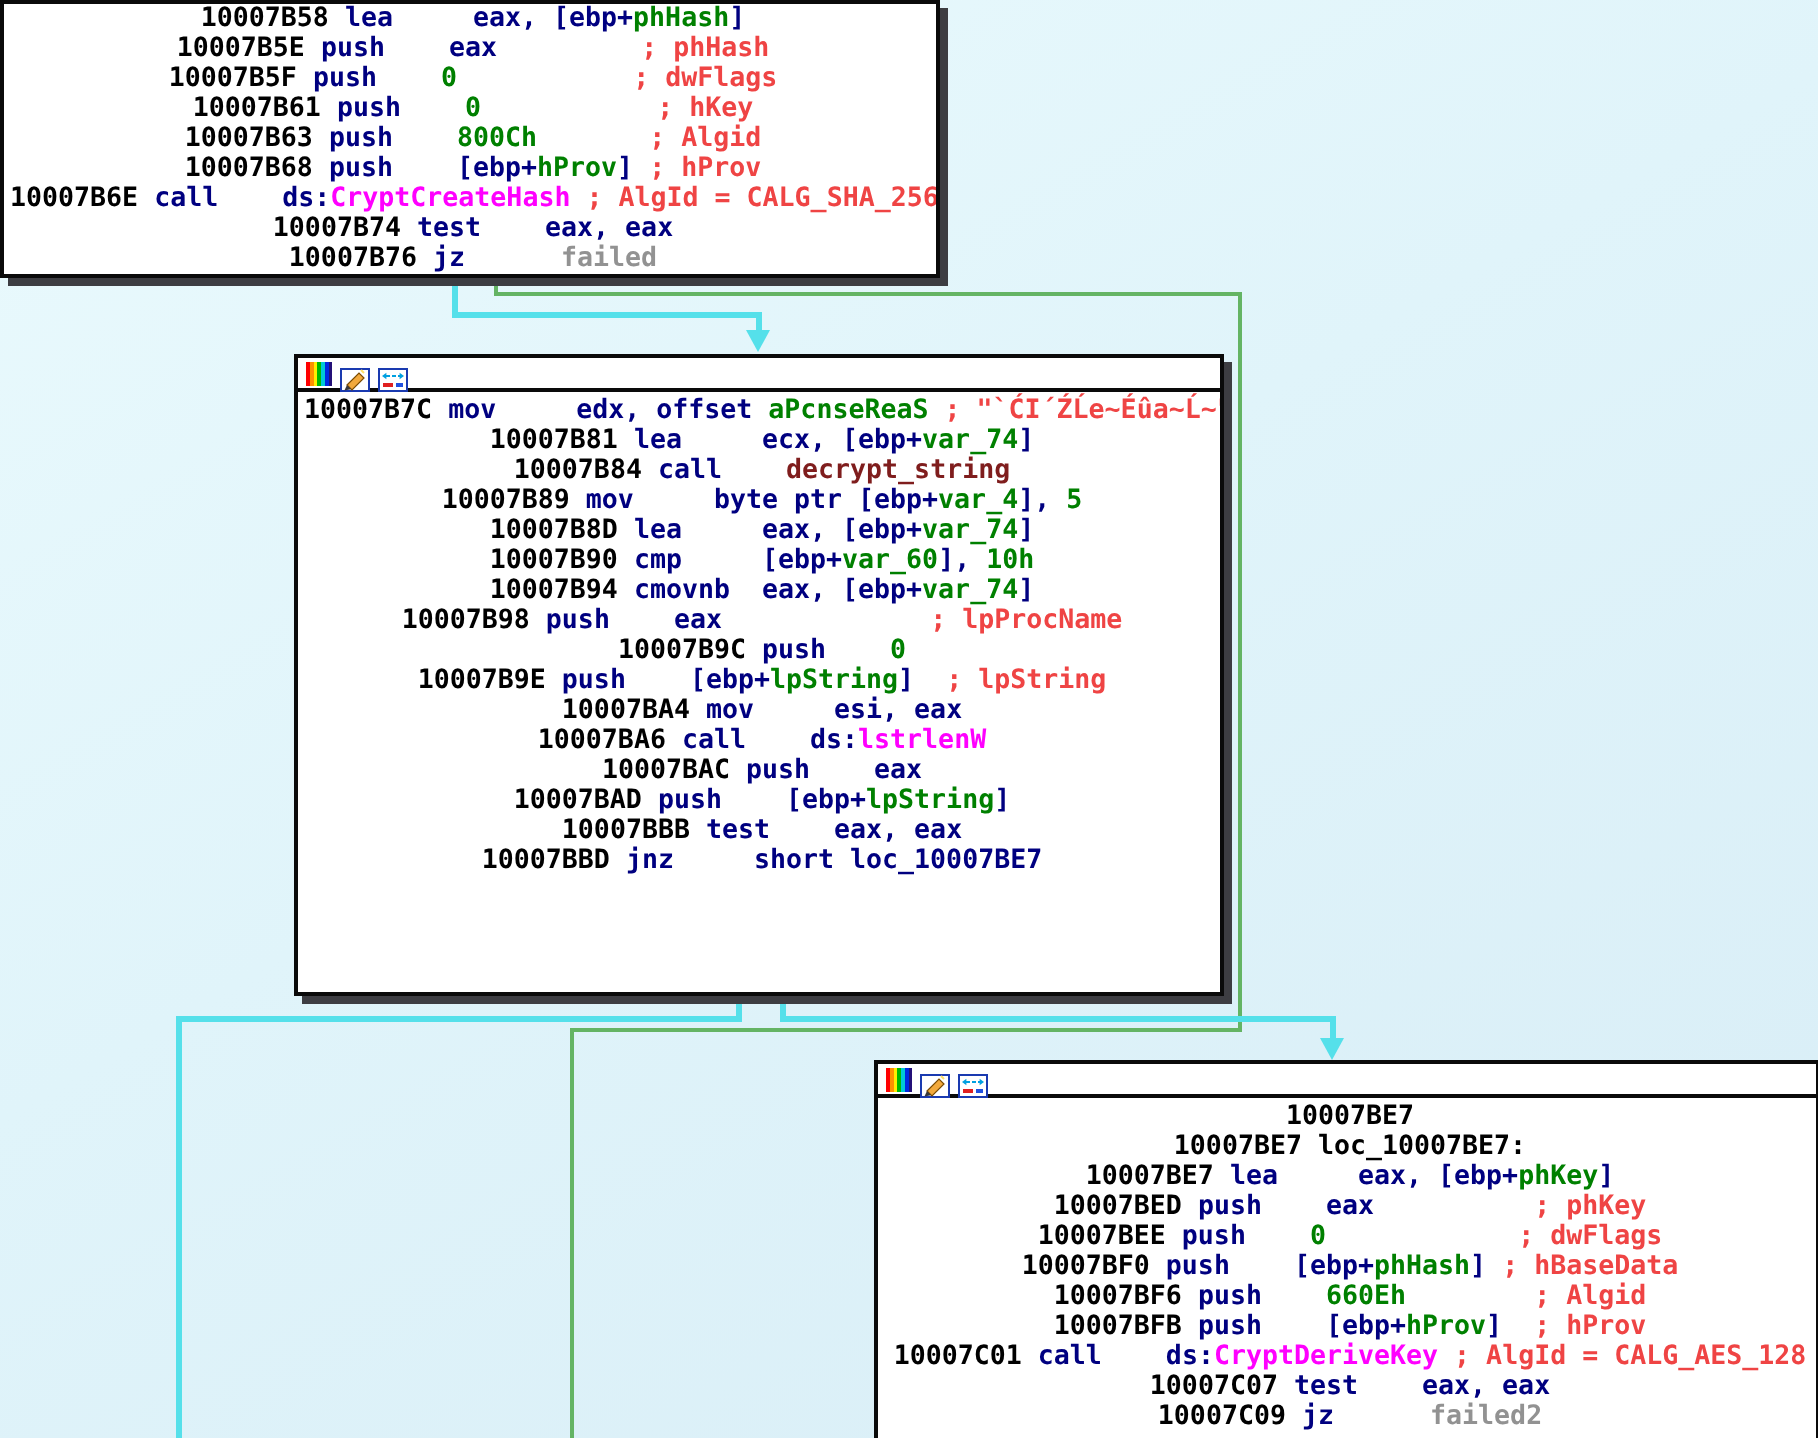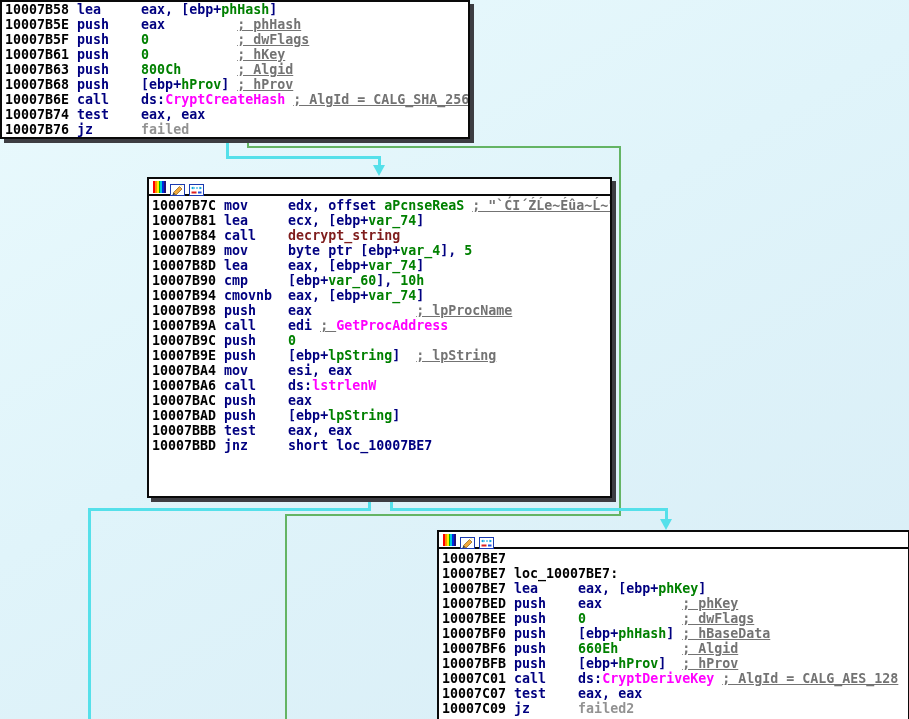--- a/index.html
+++ b/index.html
@@ -11,20 +11,21 @@
     font-family:"DejaVu Sans Mono",monospace;
   }
   .node{
     position:absolute;
     background:#ffffff;
     border:2px solid #0a0a0a;
     box-shadow:4px 4px 0 #3d3d42;
     box-sizing:border-box;
     overflow:hidden;
     z-index:2;
+    text-align:center;
   }
   .node-top{left:0px;top:0px;width:470px;height:139px;}
   .node-mid{left:147px;top:177px;width:465px;height:321px;}
   .node-bot{left:437px;top:530px;width:473px;height:200px;}
   .node-title{
     height:13px;
     border-bottom:2px solid #0a0a0a;
     display:flex;align-items:center;gap:4px;
     padding:1px 0 1px 2px;
     background:#ffffff;
@@ -38,21 +39,21 @@
   .code-line{
     height:15px;line-height:15px;
     white-space:pre;
     font:bold 13.3px "DejaVu Sans Mono",monospace;
     letter-spacing:0px;
   }
   .s-a{color:#000000;}
   .s-l{color:#000000;}
   .s-i{color:#000080;}
   .s-g{color:#008000;}
-  .s-c{color:#737373;text-decoration:underline;}
+  .s-c{color:#ef4444;}
   .s-m{color:#ff00ff;}
   .s-f{color:#7f1d1d;}
   .s-y{color:#929292;}
   .edge-seg{position:absolute;z-index:1;}
   .edge-arrow{
     position:absolute;z-index:1;
     width:0;height:0;
     border-left:6px solid transparent;
     border-right:6px solid transparent;
     border-top:11px solid #55e0ea;
@@ -116,21 +117,20 @@
     </div>
     <div class="code code-pad">
         <div class="code-line"><span class="s-a">10007B7C </span><span class="s-i">mov     edx, offset </span><span class="s-g">aPcnseReaS</span><span class="s-i"> </span><span class="s-c">; "`ĆI´ŹĹe~Éûa~Ĺ~"</span></div>
         <div class="code-line"><span class="s-a">10007B81 </span><span class="s-i">lea     ecx, [ebp+</span><span class="s-g">var_74</span><span class="s-i">]</span></div>
         <div class="code-line"><span class="s-a">10007B84 </span><span class="s-i">call    </span><span class="s-f">decrypt_string</span></div>
         <div class="code-line"><span class="s-a">10007B89 </span><span class="s-i">mov     byte ptr [ebp+</span><span class="s-g">var_4</span><span class="s-i">], </span><span class="s-g">5</span></div>
         <div class="code-line"><span class="s-a">10007B8D </span><span class="s-i">lea     eax, [ebp+</span><span class="s-g">var_74</span><span class="s-i">]</span></div>
         <div class="code-line"><span class="s-a">10007B90 </span><span class="s-i">cmp     [ebp+</span><span class="s-g">var_60</span><span class="s-i">], </span><span class="s-g">10h</span></div>
         <div class="code-line"><span class="s-a">10007B94 </span><span class="s-i">cmovnb  eax, [ebp+</span><span class="s-g">var_74</span><span class="s-i">]</span></div>
         <div class="code-line"><span class="s-a">10007B98 </span><span class="s-i">push    eax             </span><span class="s-c">; lpProcName</span></div>
-        <div class="code-line"><span class="s-a">10007B9A </span><span class="s-i">call    edi </span><span class="s-c">; </span><span class="s-m">GetProcAddress</span></div>
         <div class="code-line"><span class="s-a">10007B9C </span><span class="s-i">push    </span><span class="s-g">0</span></div>
         <div class="code-line"><span class="s-a">10007B9E </span><span class="s-i">push    [ebp+</span><span class="s-g">lpString</span><span class="s-i">]  </span><span class="s-c">; lpString</span></div>
         <div class="code-line"><span class="s-a">10007BA4 </span><span class="s-i">mov     esi, eax</span></div>
         <div class="code-line"><span class="s-a">10007BA6 </span><span class="s-i">call    ds:</span><span class="s-m">lstrlenW</span></div>
         <div class="code-line"><span class="s-a">10007BAC </span><span class="s-i">push    eax</span></div>
         <div class="code-line"><span class="s-a">10007BAD </span><span class="s-i">push    [ebp+</span><span class="s-g">lpString</span><span class="s-i">]</span></div>
         <div class="code-line"><span class="s-a">10007BBB </span><span class="s-i">test    eax, eax</span></div>
         <div class="code-line"><span class="s-a">10007BBD </span><span class="s-i">jnz     short loc_10007BE7</span></div>
       </div>
   </div>

